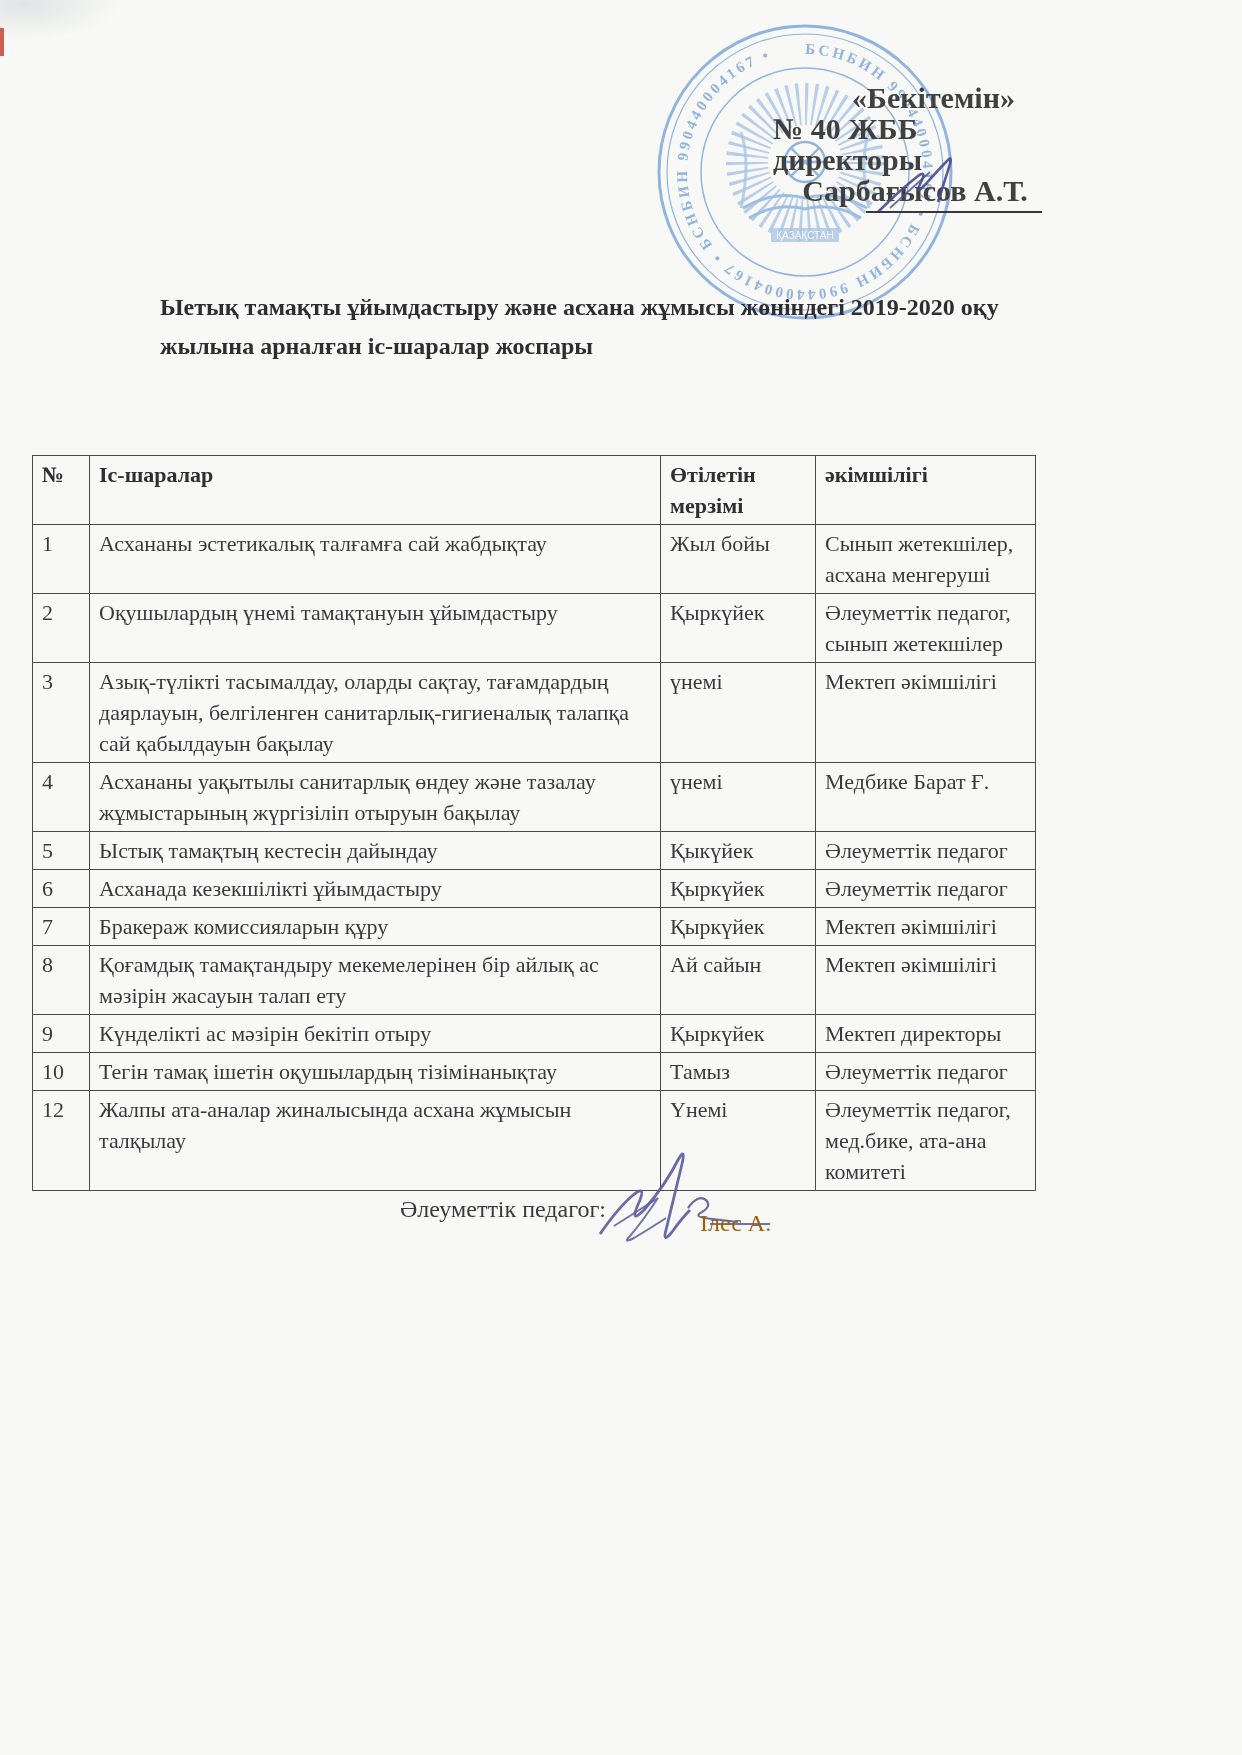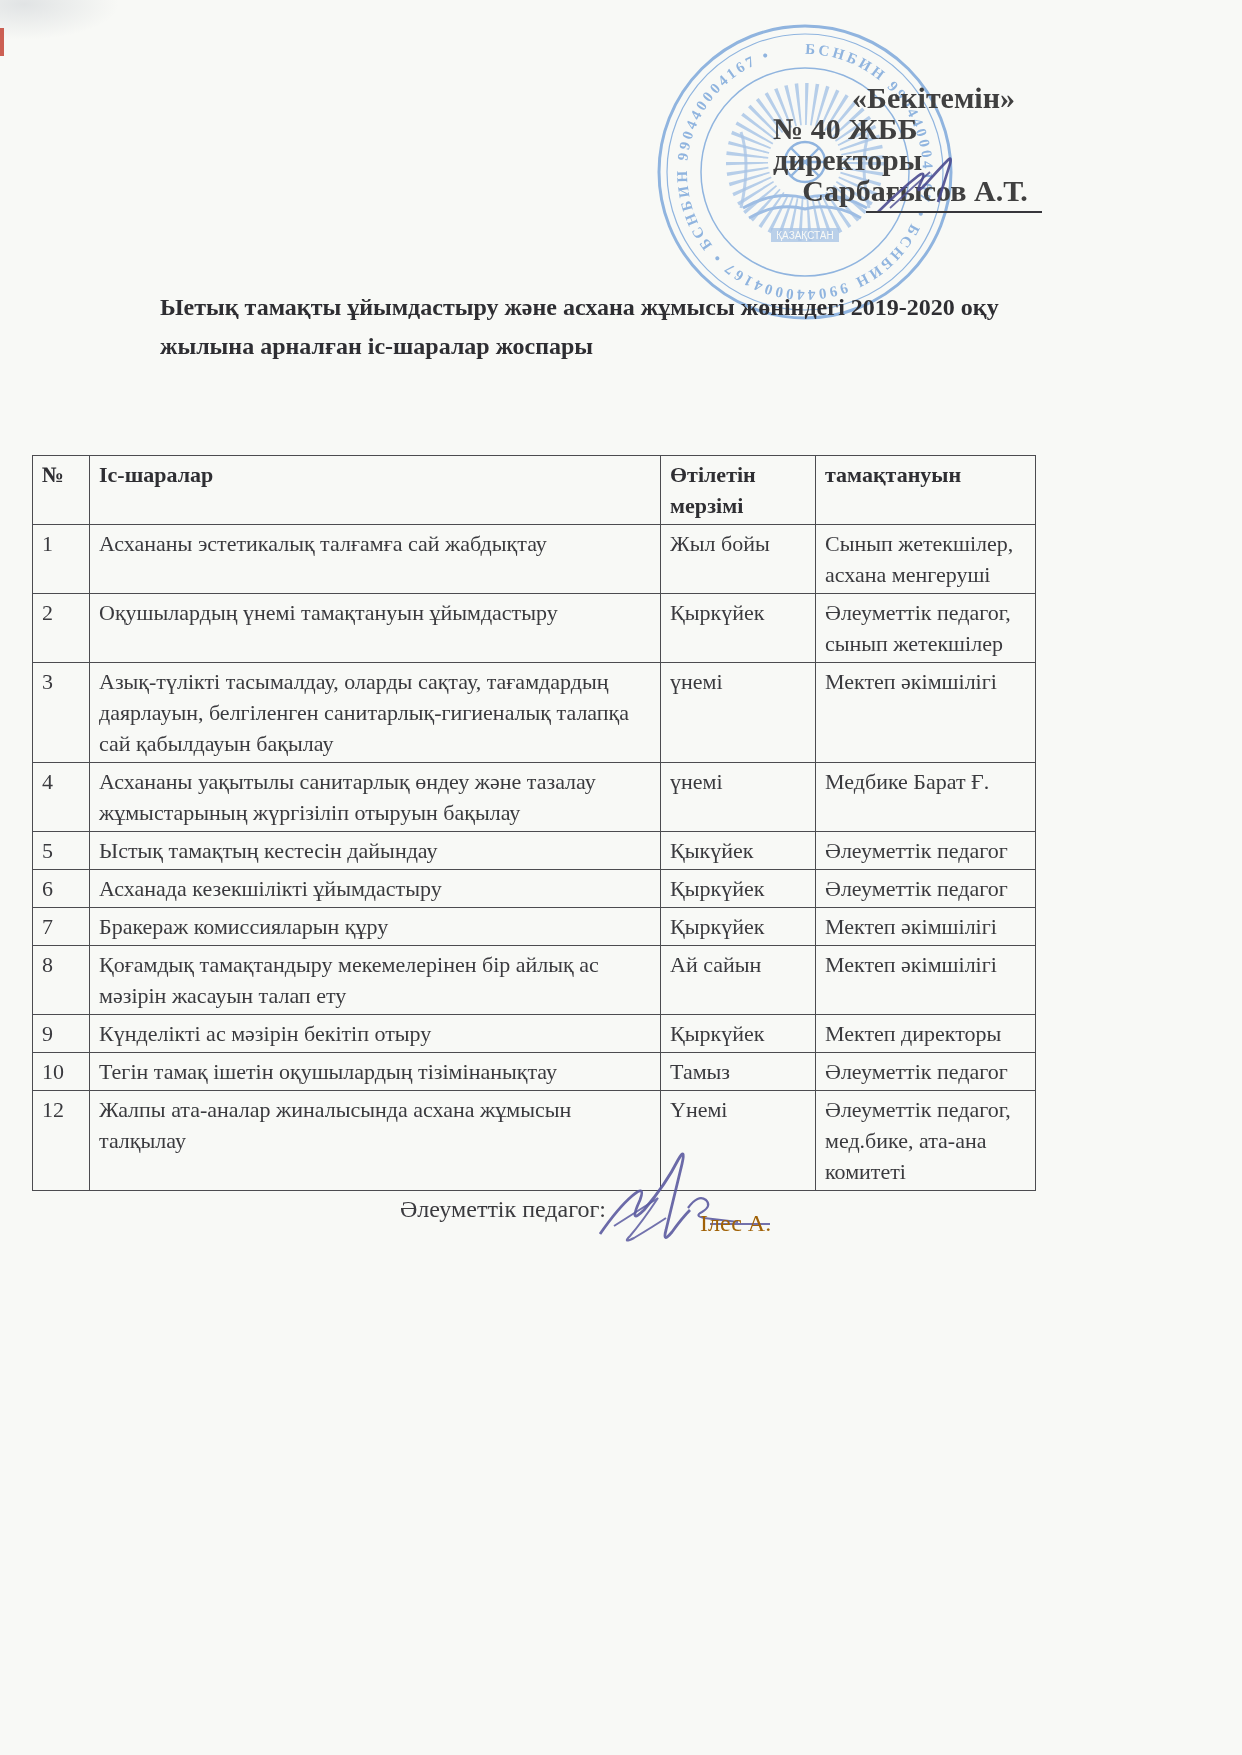--- a/index.html
+++ b/index.html
@@ -148,21 +148,21 @@
       <col class="c-num">
         <col class="c-act">
         <col class="c-term">
         <col class="c-resp">
     </colgroup>
     <thead>
       <tr>
         <th>№</th>
         <th>Іс-шаралар</th>
         <th>Өтілетін мерзімі</th>
-        <th>тамақтануын</th>
+        <th>әкімшілігі</th>
       </tr>
     </thead>
     <tbody>
         <tr>
       <td>1</td>
       <td>Асхананы эстетикалық талғамға сай жабдықтау</td>
       <td>Жыл бойы</td>
       <td>Сынып жетекшілер, асхана менгеруші</td>
     </tr>
         <tr>

